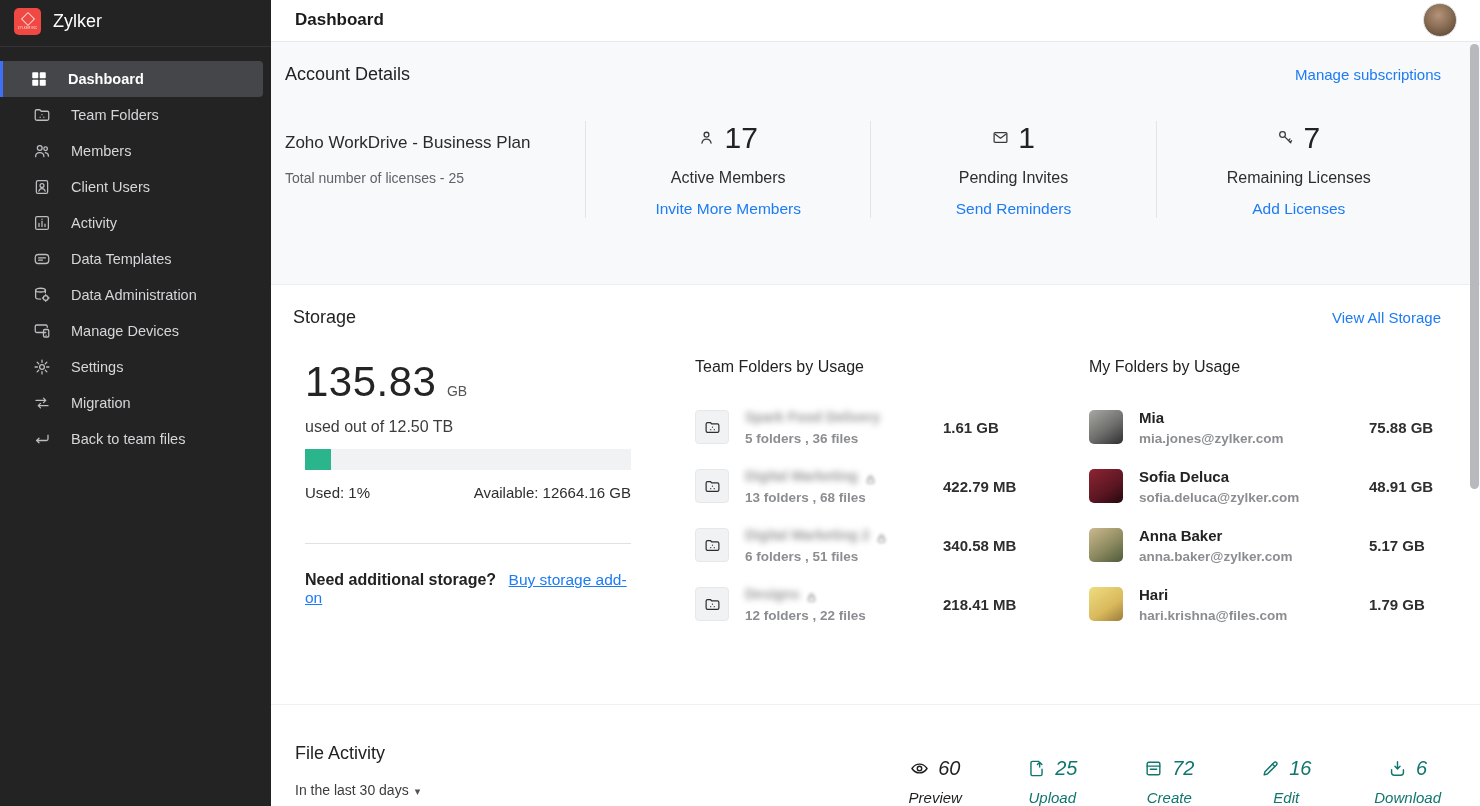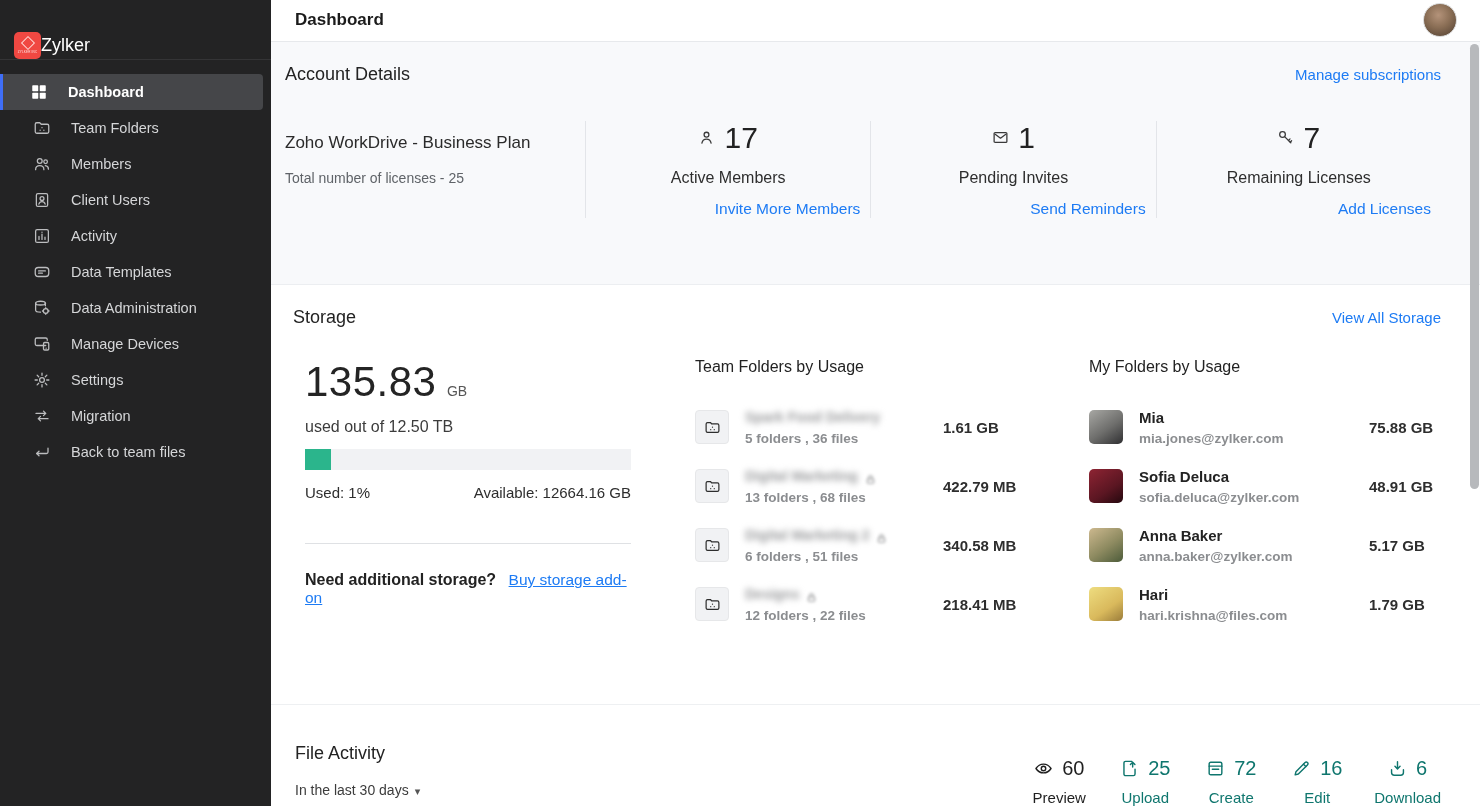--- a/index.html
+++ b/index.html
@@ -2,40 +2,40 @@
 <html><head>
 <meta charset="utf-8">
 <style>
   * { margin:0; padding:0; box-sizing:border-box; }
   html,body { width:1480px; height:806px; overflow:hidden;
     font-family:"Liberation Sans","DejaVu Sans",sans-serif; background:#fff; color:#222; }
   .app { display:flex; width:1480px; height:806px; }
 
   
   .sidebar { width:271px; min-width:271px; background:#232324; height:806px; display:flex; flex-direction:column; }
-  .logo-row { display:flex; align-items:center; padding:8px 14px 0 14px; border-bottom:1px solid #343436;margin-top:24px; }
+  .logo-row { display:flex; align-items:center; gap:12px; padding:8px 14px 11px 14px; border-bottom:1px solid #343436; }
   .logo-badge { width:27px; height:27px; background:#f04842; border-radius:5px; display:flex; flex-direction:column; align-items:center; justify-content:center; }
   .logo-diamond { width:10px; height:10px; border:1.4px solid #ffd9d6; transform:rotate(45deg); margin-top:1px; }
   .logo-badge-text { font-size:3px; color:#ffe3e1; letter-spacing:.2px; margin-top:2px; }
   .logo-name { color:#fff; font-size:18px; font-weight:500; }
   .menu { padding-top:14px; }
   .menu-item { display:flex; align-items:center; gap:20px; height:36px; margin:0 8px 0 0; padding-left:30px;
     color:#d5d6d8; font-size:14.5px; cursor:pointer; border-left:3px solid transparent; }
   .menu-item .mi-icon { width:18px; height:18px; color:#bcbdbf; display:flex; align-items:center; justify-content:center; }
   .menu-item.active { background:#454649; border-left:3px solid #3f6ef7; border-radius:0 4px 4px 0; color:#fff; font-weight:700; padding-left:27px; }
   .menu-item.active .mi-icon { color:#fff; }
   .mi-icon svg { width:18px; height:18px; }
 
   
   .main { flex:1; display:flex; flex-direction:column; position:relative; background:#fff; }
   .topbar { height:43px; display:flex; align-items:center; justify-content:space-between; padding:0 24px; border-bottom:1px solid #e7e9ec; background:#fff; }
   .topbar-title { font-size:17px; font-weight:700; color:#1b1b1b; }
   .avatar-top { width:34px; height:34px; border-radius:50%; background:radial-gradient(circle at 45% 35%, #b4937a 0%, #8a6e55 45%, #4e3d2f 100%); border:1px solid #d9d9d9; cursor:pointer; }
 
-  .link { color:#1d7bf4; cursor:pointer;text-align:right; }
+  .link { color:#1d7bf4; cursor:pointer; }
   a.link { text-decoration:none; }
 
   
   .account-section { background:#f8f9fb; border-bottom:1px solid #eceef1; padding:22px 40px 26px 14px; height:248px; }
   .section-head { display:flex; align-items:center; justify-content:space-between; }
   .section-title { font-size:18px; color:#232323; font-weight:500; }
   .head-link { font-size:15px; }
   .account-row { display:flex; margin-top:36px; }
   .account-col-plan { width:300px; padding-top:12px; }
   .plan-name { font-size:17px; color:#2b2b2b; }
@@ -87,21 +87,21 @@
   .av-mia   { background:linear-gradient(145deg,#a8a8a4 0%,#6e6e6c 55%,#2f2f31 100%); }
   .av-sofia { background:linear-gradient(145deg,#8e2433 0%,#5b1622 60%,#24080e 100%); }
   .av-anna  { background:linear-gradient(145deg,#cdb98f 0%,#8d8a60 55%,#4c5b3a 100%); }
   .av-hari  { background:linear-gradient(145deg,#eedd80 0%,#d9b95c 60%,#9a7c3a 100%); }
 
   
   .activity-section { padding:38px 40px 0 24px; background:#fff; }
   .activity-head { display:flex; justify-content:space-between; align-items:flex-start; }
   .activity-period { font-size:14px; color:#3c3c3c; margin-top:18px; cursor:pointer; }
   .activity-period .caret { font-size:11px; color:#555; margin-left:6px; }
-  .fa-stats { display:flex; gap:28px; margin-top:14px; }
+  .fa-stats { display:flex; gap:59px; margin-top:14px;font-style:italic; }
   .fa-stat { text-align:center; color:#0f766e; cursor:pointer; min-width:58px; }
   .fa-top { display:flex; align-items:center; justify-content:center; gap:9px; }
   .fa-ico { width:19px; height:19px; }
   .fa-ico svg { width:19px; height:19px; }
   .fa-num { font-size:20px; }
   .fa-label { font-size:15px; margin-top:9px; }
   .fa-stat.highlight { color:#1f1f1f; }
 
   
   .scrollbar { position:absolute; right:2px; top:44px; width:9px; height:760px; }

